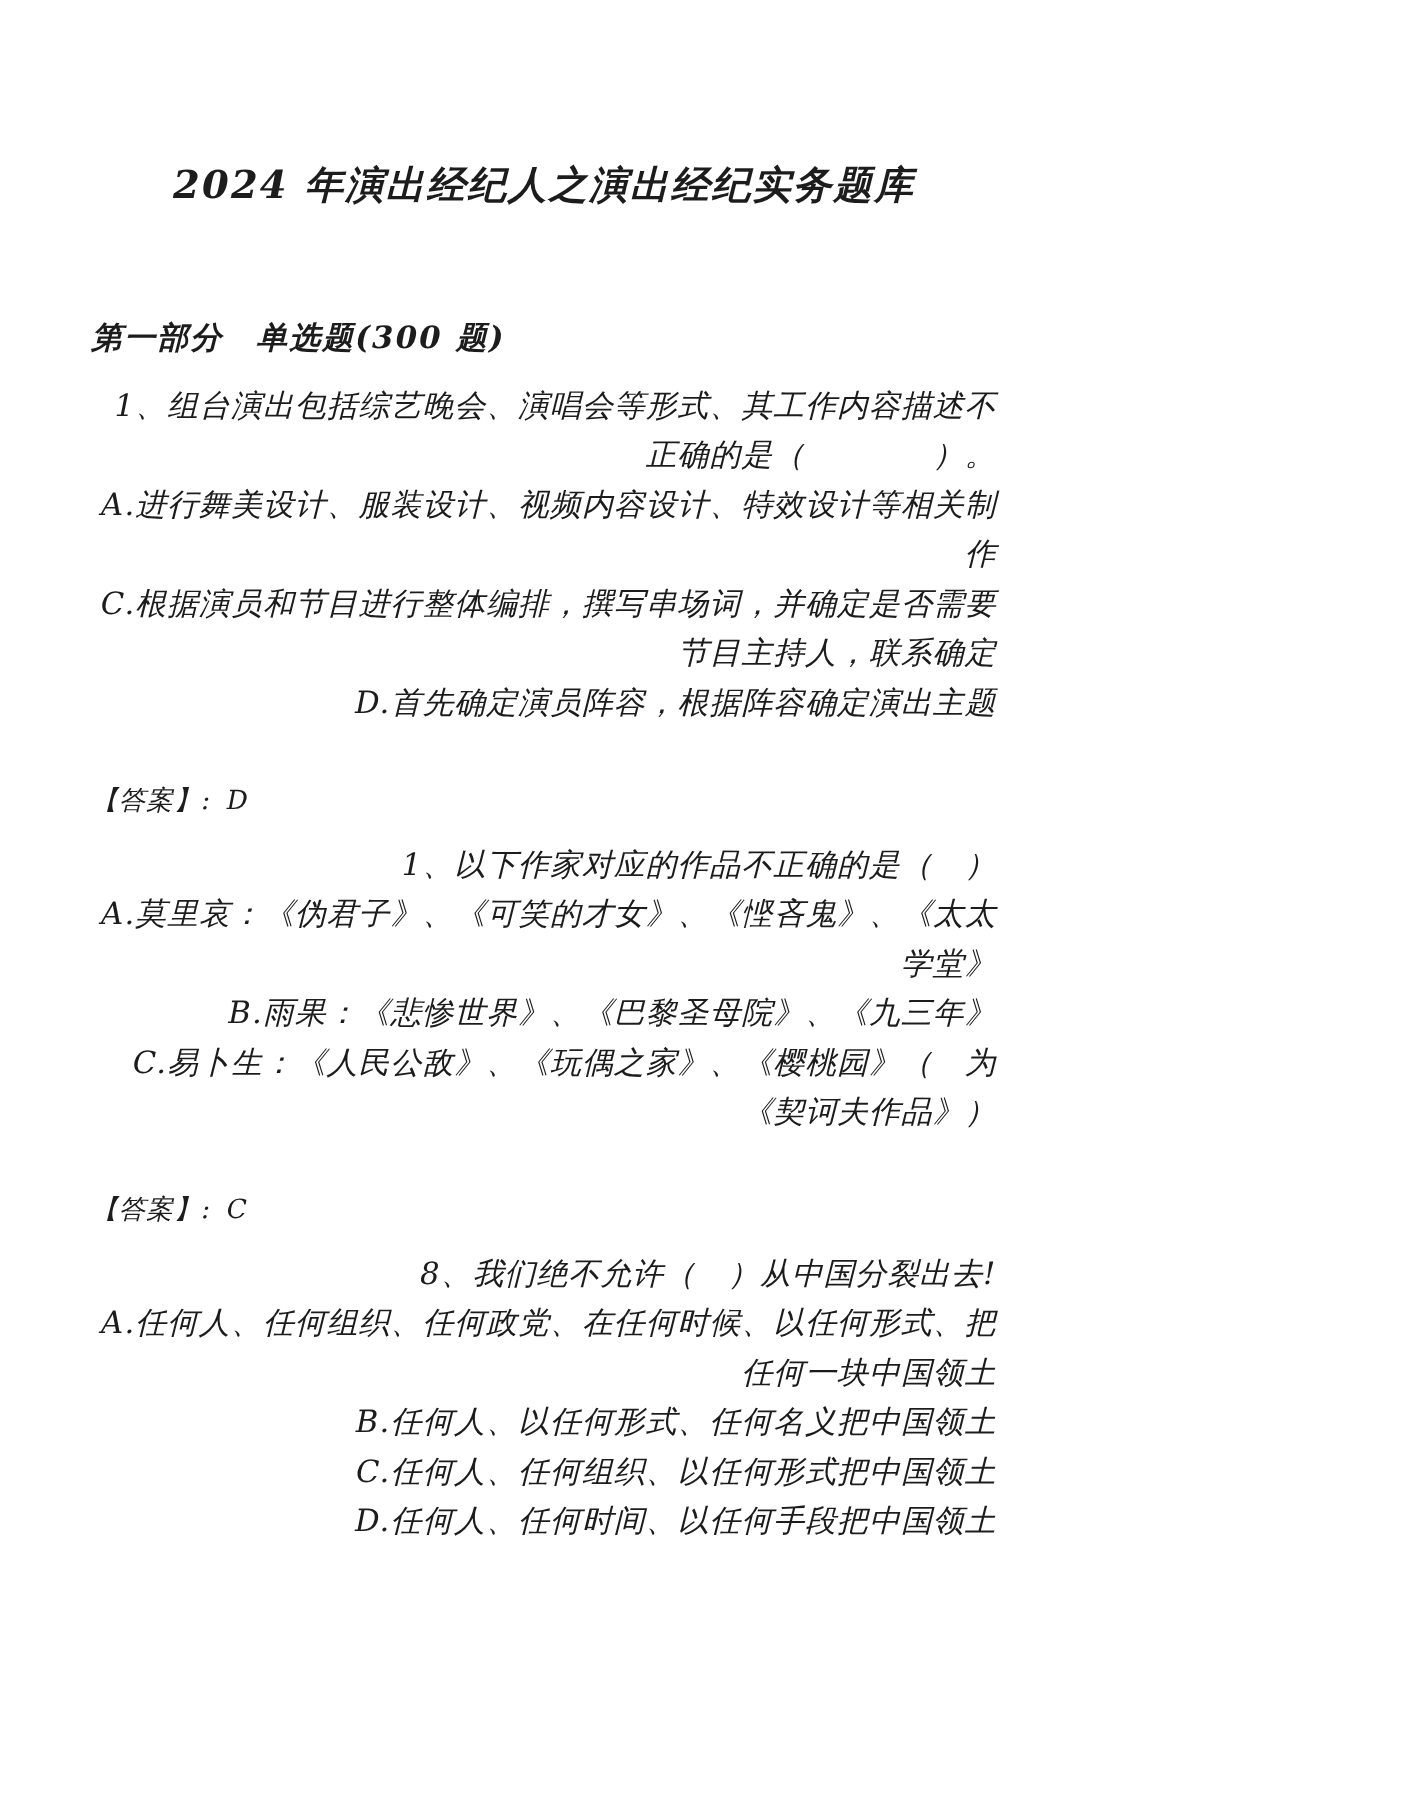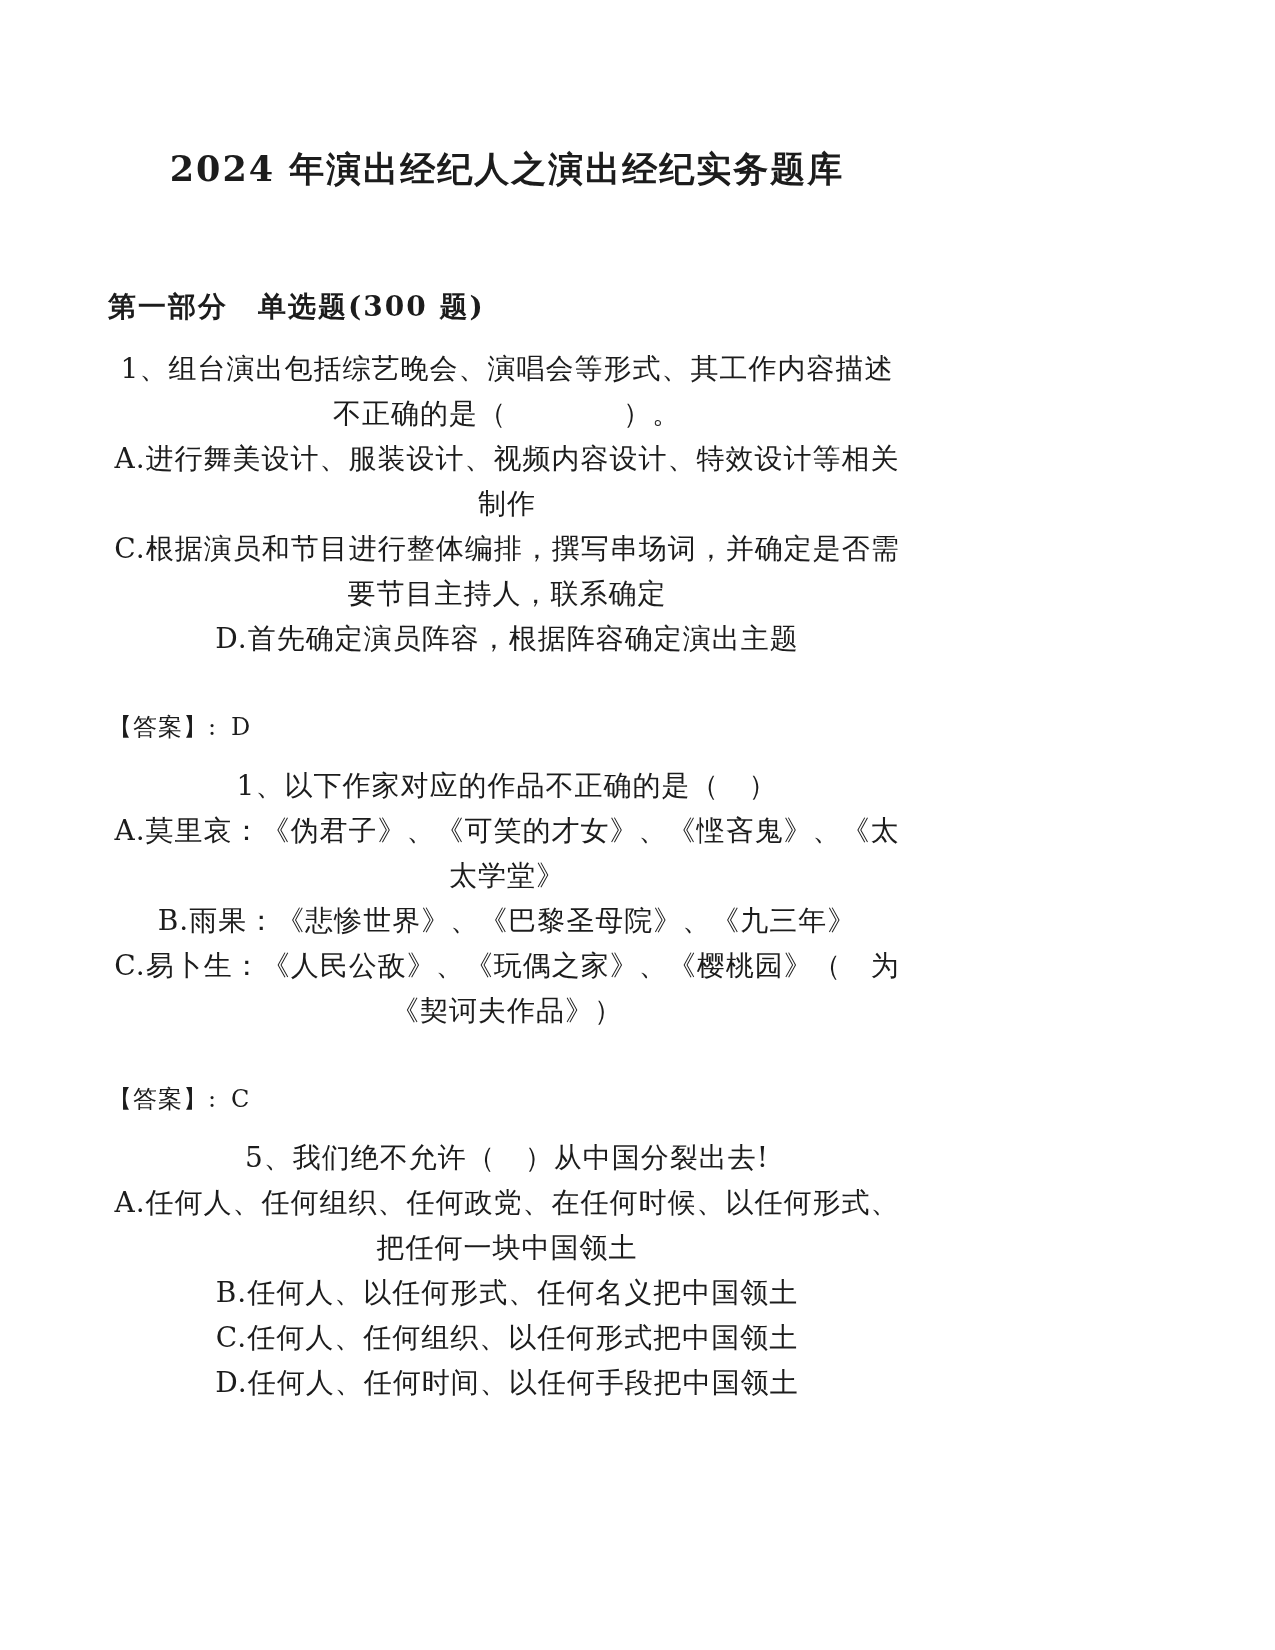--- a/index.html
+++ b/index.html
@@ -7,23 +7,24 @@
     width: 1275px;
     height: 1650px;
     background: #ffffff;
     color: #1c1c1c;
     font-family: "DejaVu Serif", "Liberation Serif", serif;
   }
   .page {
     box-sizing: border-box;
     width: 1104px;
     height: 1650px;
-    padding: 148px 198px 0 108px;
+    padding: 148px 198px 0 83px;
     background: #ffffff;
     overflow: hidden;
+    font-style: italic;
   }
   .doc-title {
     margin: 0;
     text-align: center;
     font-size: 35px;
     font-weight: 700;
     letter-spacing: 2px;
     line-height: 1.2;
     white-space: nowrap;
   }
@@ -35,21 +36,21 @@
     letter-spacing: 2px;
     line-height: 1.2;
     white-space: nowrap;
   }
   .question { margin: 0; }
   .question p {
     margin: 0;
     font-size: 28px;
     line-height: 45px;
     letter-spacing: 1px;
-    text-align: center;
+    text-align: right;
   }
   .answer {
     margin: 44px 0 13px 0;
     font-size: 24px;
     line-height: 45px;
     letter-spacing: 1px;
   }
   .answer .answer-value { margin-left: 14px; }
 </style>
 </head>
@@ -73,20 +74,20 @@
   <section class="question">
     <p>1、以下作家对应的作品不正确的是（　）</p>
     <p>A.莫里哀：《伪君子》、《可笑的才女》、《悭吝鬼》、《太太学堂》</p>
     <p>B.雨果：《悲惨世界》、《巴黎圣母院》、《九三年》</p>
     <p>C.易卜生：《人民公敌》、《玩偶之家》、《樱桃园》（　为《契诃夫作品》）</p>
   </section>
 
   <p class="answer"><span>【答案】:</span><span class="answer-value">C</span></p>
 
   <section class="question">
-    <p>5、我们绝不允许（　）从中国分裂出去!</p>
+    <p>8、我们绝不允许（　）从中国分裂出去!</p>
     <p>A.任何人、任何组织、任何政党、在任何时候、以任何形式、把任何一块中国领土</p>
     <p>B.任何人、以任何形式、任何名义把中国领土</p>
     <p>C.任何人、任何组织、以任何形式把中国领土</p>
     <p>D.任何人、任何时间、以任何手段把中国领土</p>
   </section>
 
 </div>
 
 </body></html>

